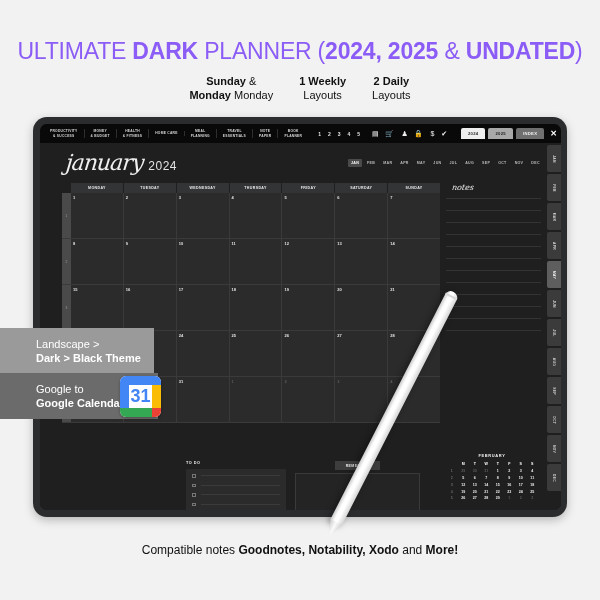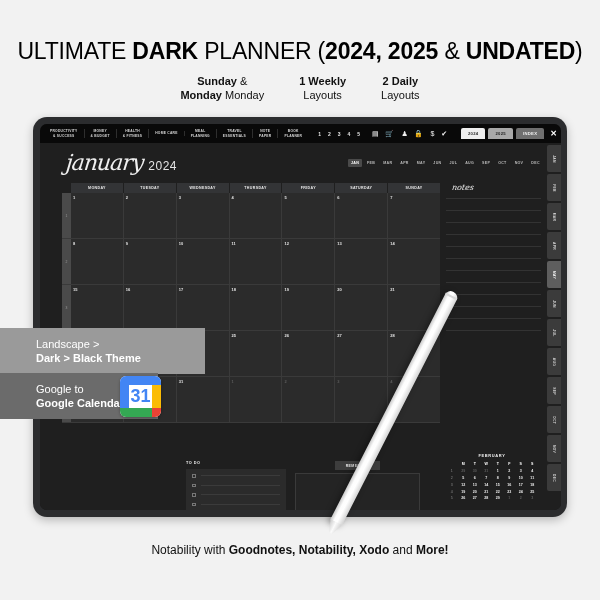--- a/index.html
+++ b/index.html
@@ -8,29 +8,29 @@
     background: #f2f2f2;
     font-family: "Liberation Sans", sans-serif;
     overflow: hidden;
   }
   .page { position: relative; width: 600px; height: 600px; background: #f2f2f2; }
 
   
   .hdr-title {
     position: absolute; top: 38px; left: 0; width: 600px;
     text-align: center;
-    font-size: 23px; letter-spacing: -0.2px; color: #000000;
+    font-size: 23px; letter-spacing: -0.2px; color: #8b5cf6;
     white-space: nowrap;
   }
   .hdr-title b { font-weight: bold; }
   .hdr-title .lt { font-weight: 400; }
 
   .hdr-feats {
     position: absolute; top: 74px; left: 0; width: 600px;
-    display: flex; justify-content: center; gap: 9px;
+    display: flex; justify-content: center; gap: 0px;
     font-size: 11px; color: #111;
   }
   .feat { text-align: center; line-height: 14px; padding: 0 13px; }
   .feat b { font-weight: bold; }
   .feat span { font-weight: 400; }
 
   
   .tablet {
     position: absolute; left: 33px; top: 117px;
     width: 534px; height: 400px;
@@ -192,21 +192,21 @@
   .mini td.wn { color: #8a8a8a; font-weight: normal; }
   .mini td.out { color: #5d5d5d; }
 
   
   .banner {
     position: absolute; left: 0;
     color: #fff; padding: 9px 0 9px 36px;
     font-size: 11px; line-height: 14px;
   }
   .banner b { font-weight: bold; }
-  .b1 { top: 328px; width: 205px; background: #9a9a9a; }
+  .b1 { top: 328px; width: 154px; background: #9a9a9a; }
   .b2 { top: 373px; width: 158px; background: #6b6b6b; }
   .b3 { top: 419px; width: 164px; background: #6b6b6b; }
 
   .gcal {
     position: absolute; left: 120px; top: 376px;
     width: 41px; height: 41px; border-radius: 6px; overflow: hidden;
     background: #fff;
     display: grid; grid-template-columns: 9px 1fr 9px; grid-template-rows: 9px 1fr 9px;
     box-shadow: 0 1px 3px rgba(0,0,0,.3);
   }
@@ -649,16 +649,16 @@
     <div class="tr"></div>
     <div class="ml"></div>
     <div class="mm">31</div>
     <div class="mr"></div>
     <div class="bl"></div>
     <div class="bm"></div>
     <div class="br"></div>
   </div>
 
   <div class="footer">
-    <span>Notability with </span><b>Goodnotes, Notability, Xodo</b><span> and </span><b>More!</b>
+    <span>Compatible notes </span><b>Goodnotes, Notability, Xodo</b><span> and </span><b>More!</b>
   </div>
 
 </div>
 
 </body></html>

